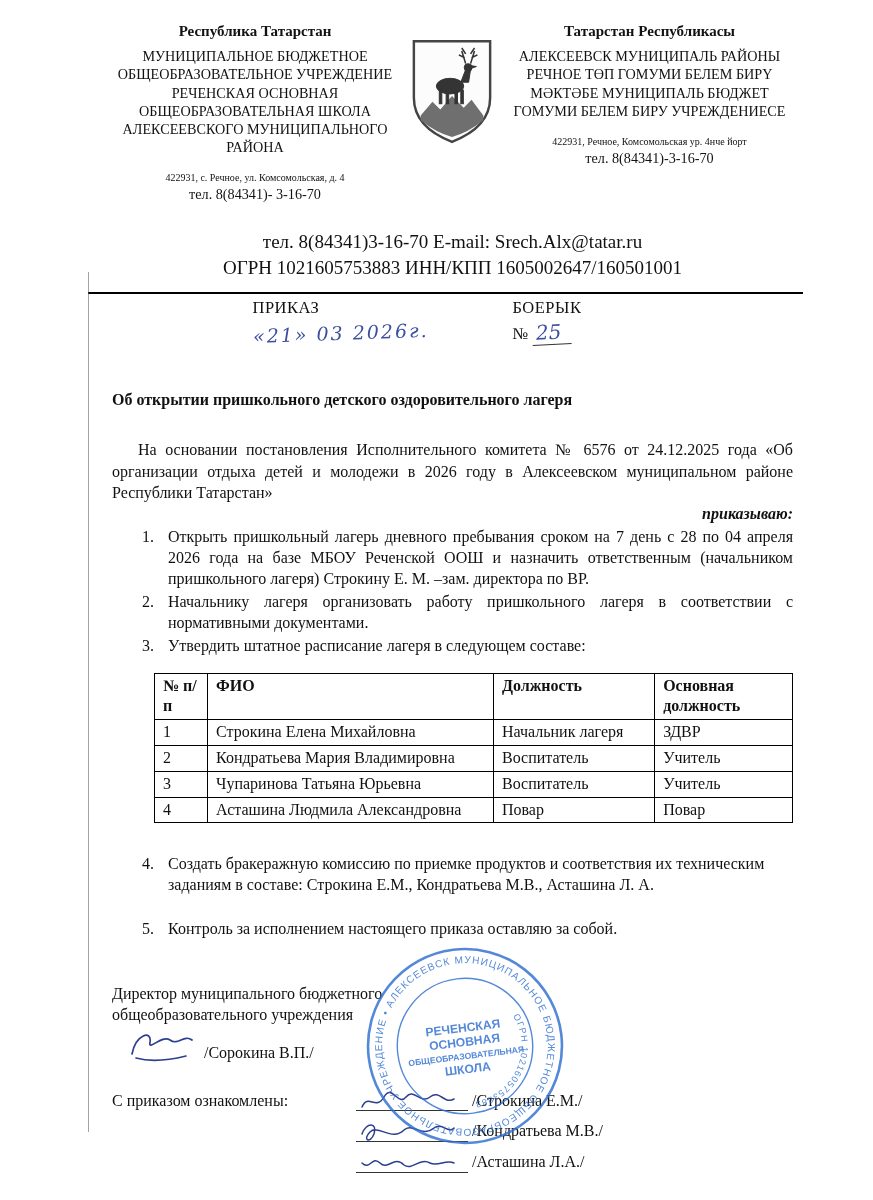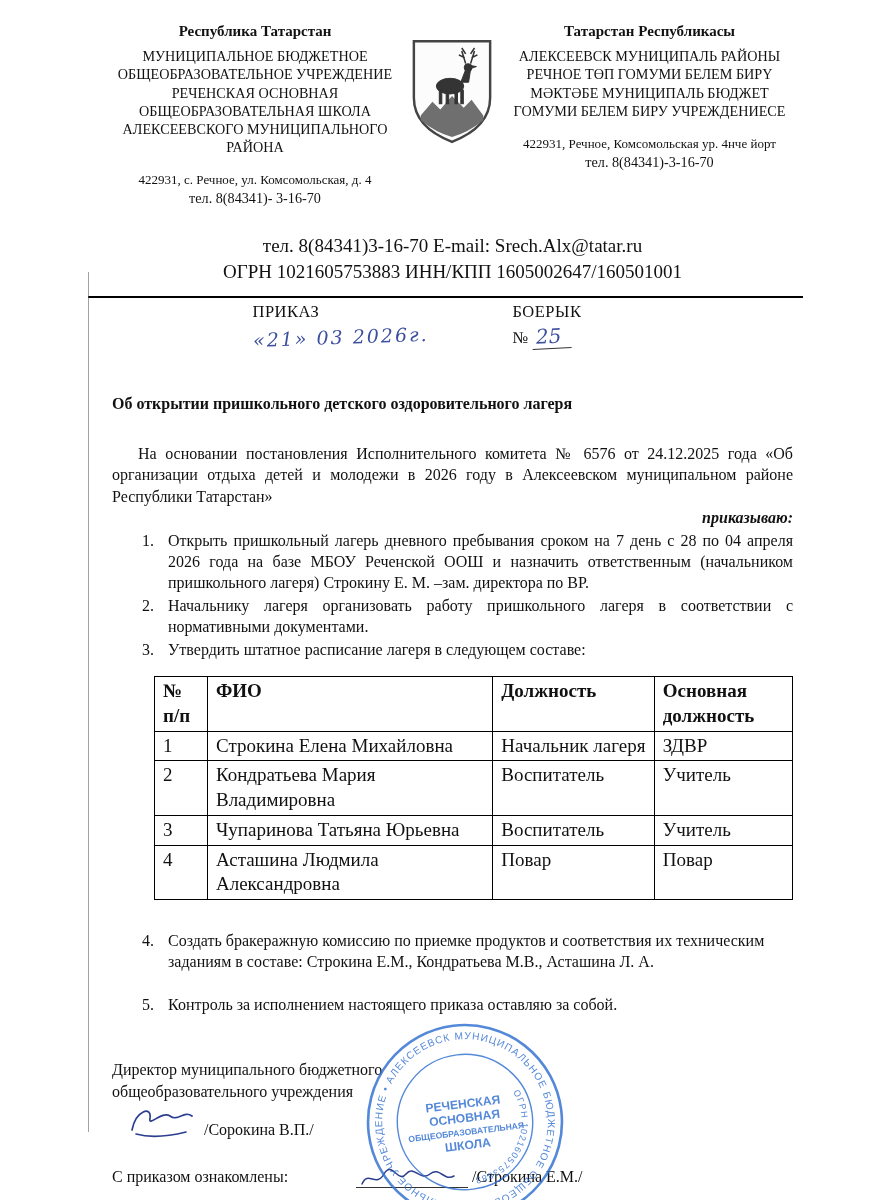--- a/index.html
+++ b/index.html
@@ -16,21 +16,21 @@
     border-radius:29px;
   }
   
   .edge-vert { position:absolute; left:88px; top:272px; width:1px; height:860px; background:#555; opacity:.55; }
 
   
   .letterhead { display:grid; grid-template-columns:286px 108px 1fr; column-gap:0; }
   .lh-col { text-align:center; line-height:1.28; }
   .lh-country { font-weight:bold; font-size:15px; margin-bottom:6px; }
   .lh-org { font-size:14.2px; }
-  .lh-addr { margin-top:16px; font-size:13px; }
+  .lh-addr { margin-top:16px; font-size:10px; }
   .lh-phone { font-size:14.2px; }
   .emblem-wrap { display:flex; justify-content:center; align-items:flex-start; padding-top:14px; }
 
   .contact-block { text-align:center; font-size:19px; margin-top:26px; line-height:1.35; }
 
   .head-rule { border:none; border-top:2px solid #000; margin:12px 0 0 -24px; width:715px; }
 
   
   .order-head { display:flex; justify-content:center; margin-top:4px; }
   .order-col-left { width:260px; }
@@ -45,21 +45,21 @@
   .subject { font-weight:bold; margin-top:46px; }
   .intro { margin-top:30px; text-align:justify; text-indent:26px; line-height:1.32; }
   .decree { font-weight:bold; font-style:italic; line-height:1.32;text-align:right; }
   .olist { margin-top:2px; }
   .li { display:flex; margin-left:30px; line-height:1.32; margin-top:2px; }
   .li-num { width:26px; flex:none; }
   .li-text { flex:1; text-align:justify; }
   .li-plain .li-text { text-align:left; }
 
   
-  table.staff { border-collapse:collapse; margin:16px 0 0 42px; font-size:19px; }
+  table.staff { border-collapse:collapse; margin:16px 0 0 42px; font-size:16px; }
   table.staff th, table.staff td { border:1px solid #000; padding:2px 8px; vertical-align:top; line-height:1.3; }
   table.staff th { font-weight:bold; text-align:left; }
   th.c, td.c { text-align:center; }
   .col-num { width:54px; } .col-fio { width:294px; } .col-pos { width:164px; } .col-main { width:140px; }
 
   .after-items { margin-top:30px; }
   .gap-item { margin-top:22px; }
 
   
   .sign-block { position:relative; margin-top:44px; line-height:1.35; }

